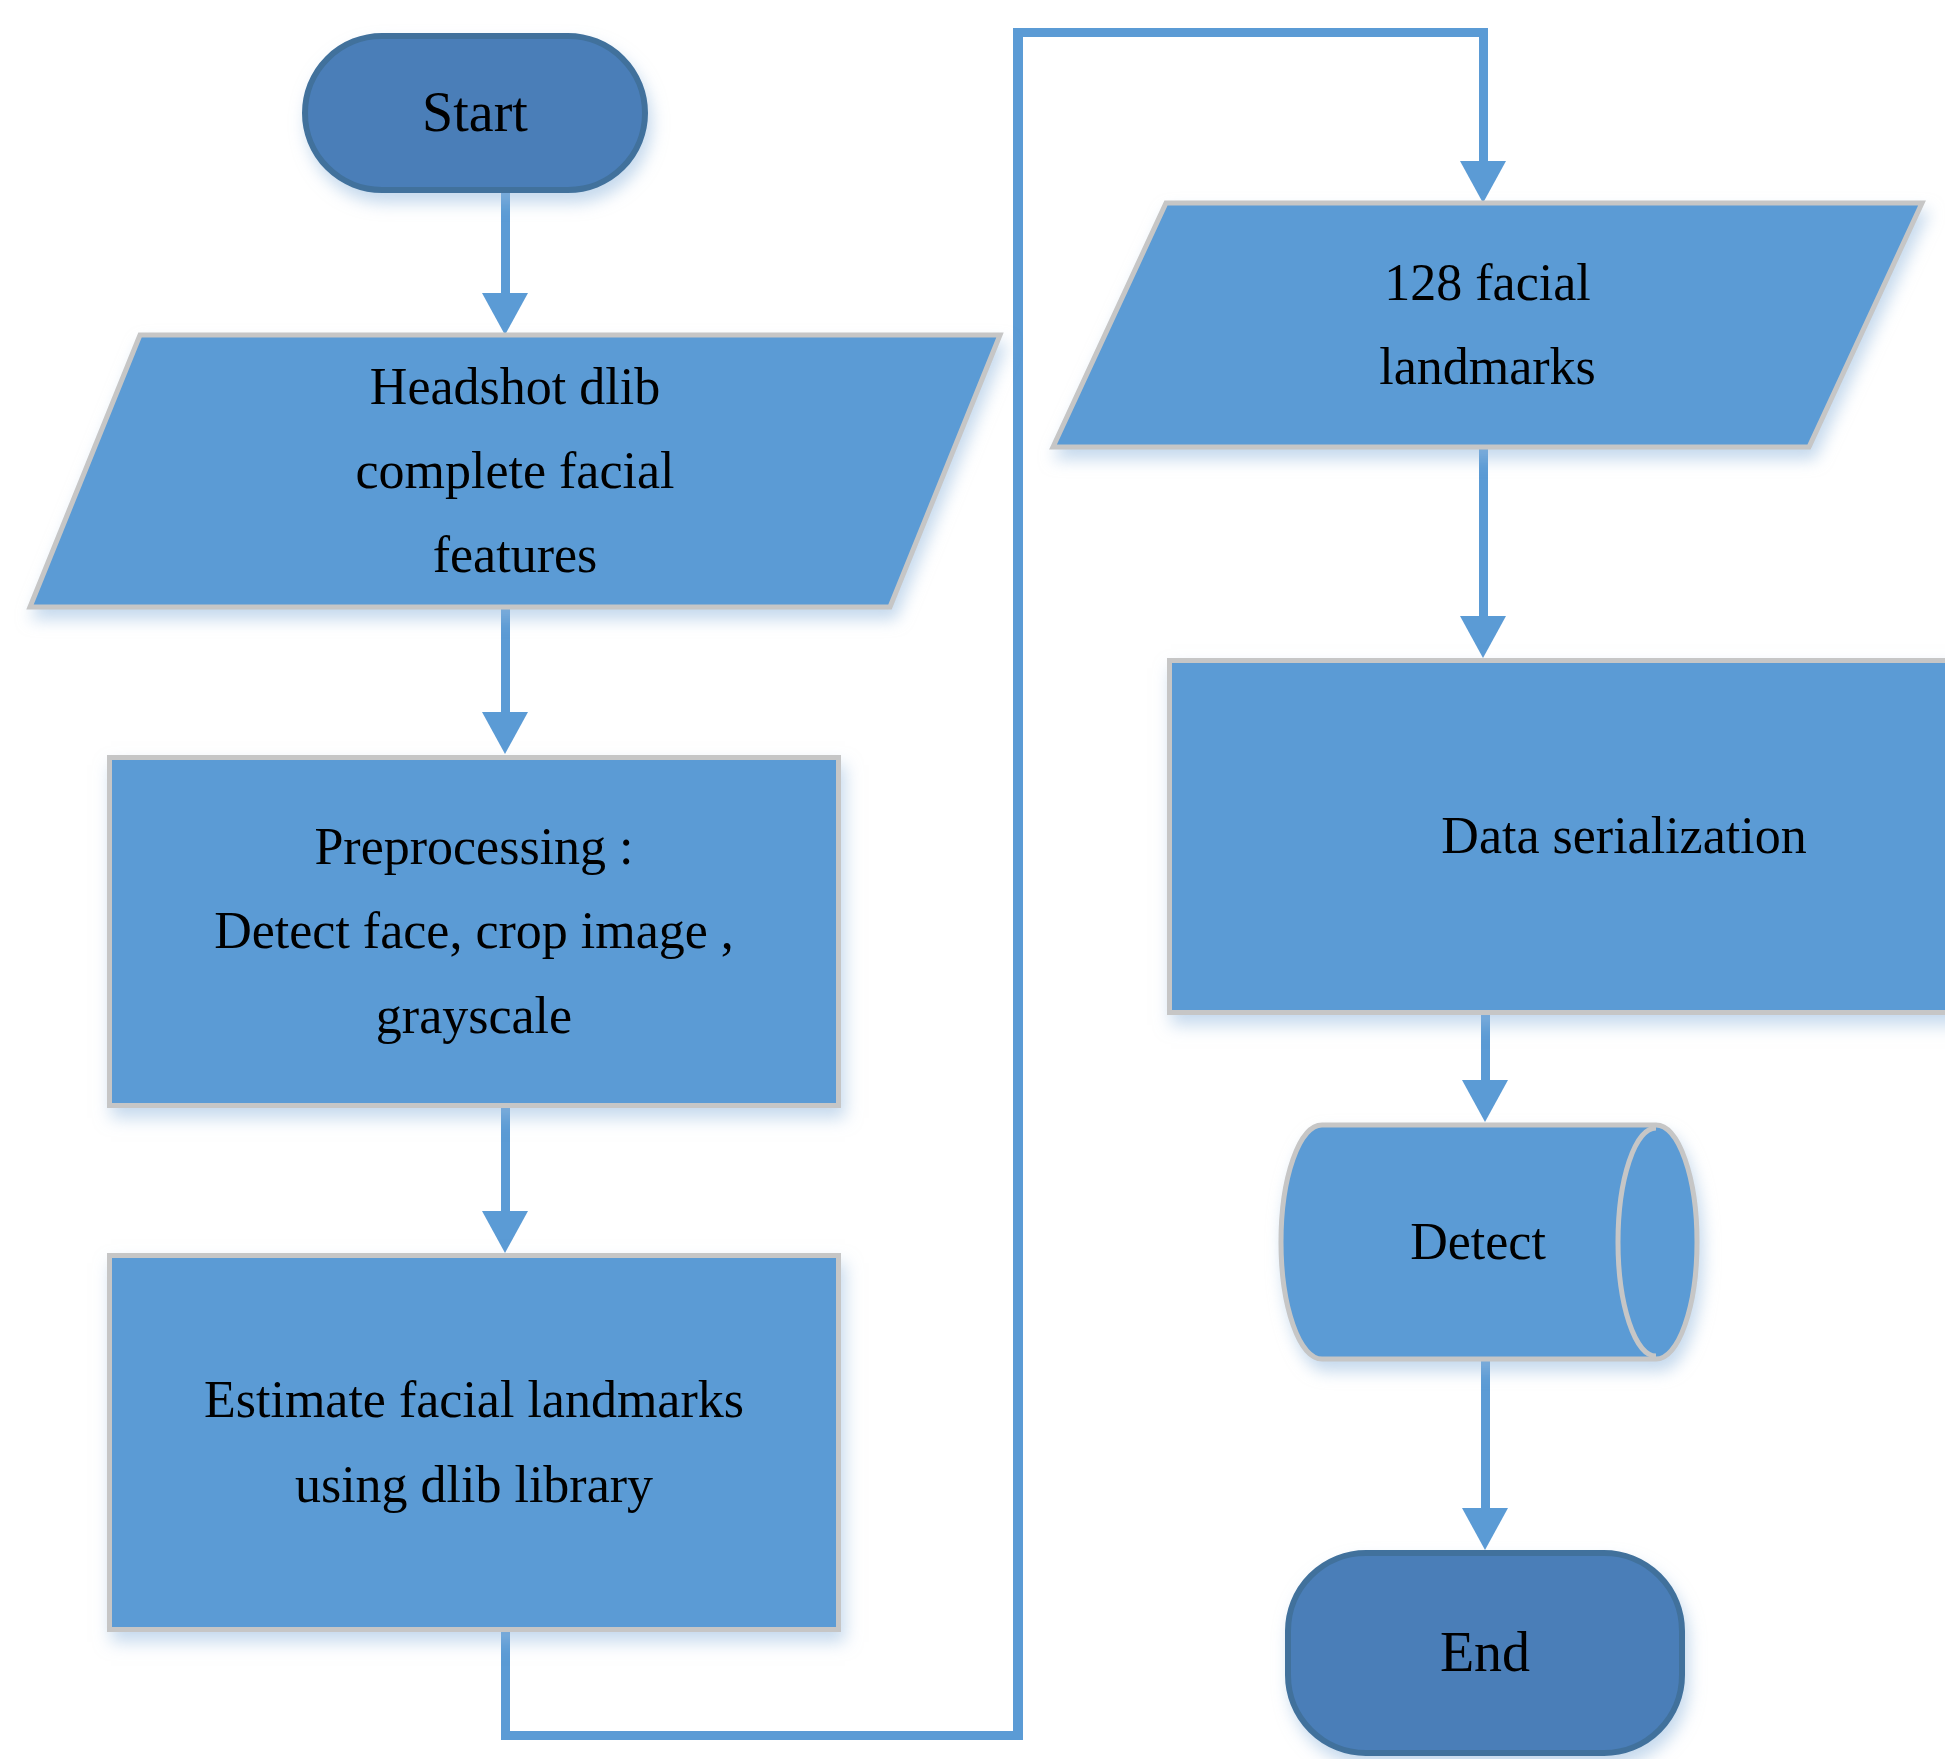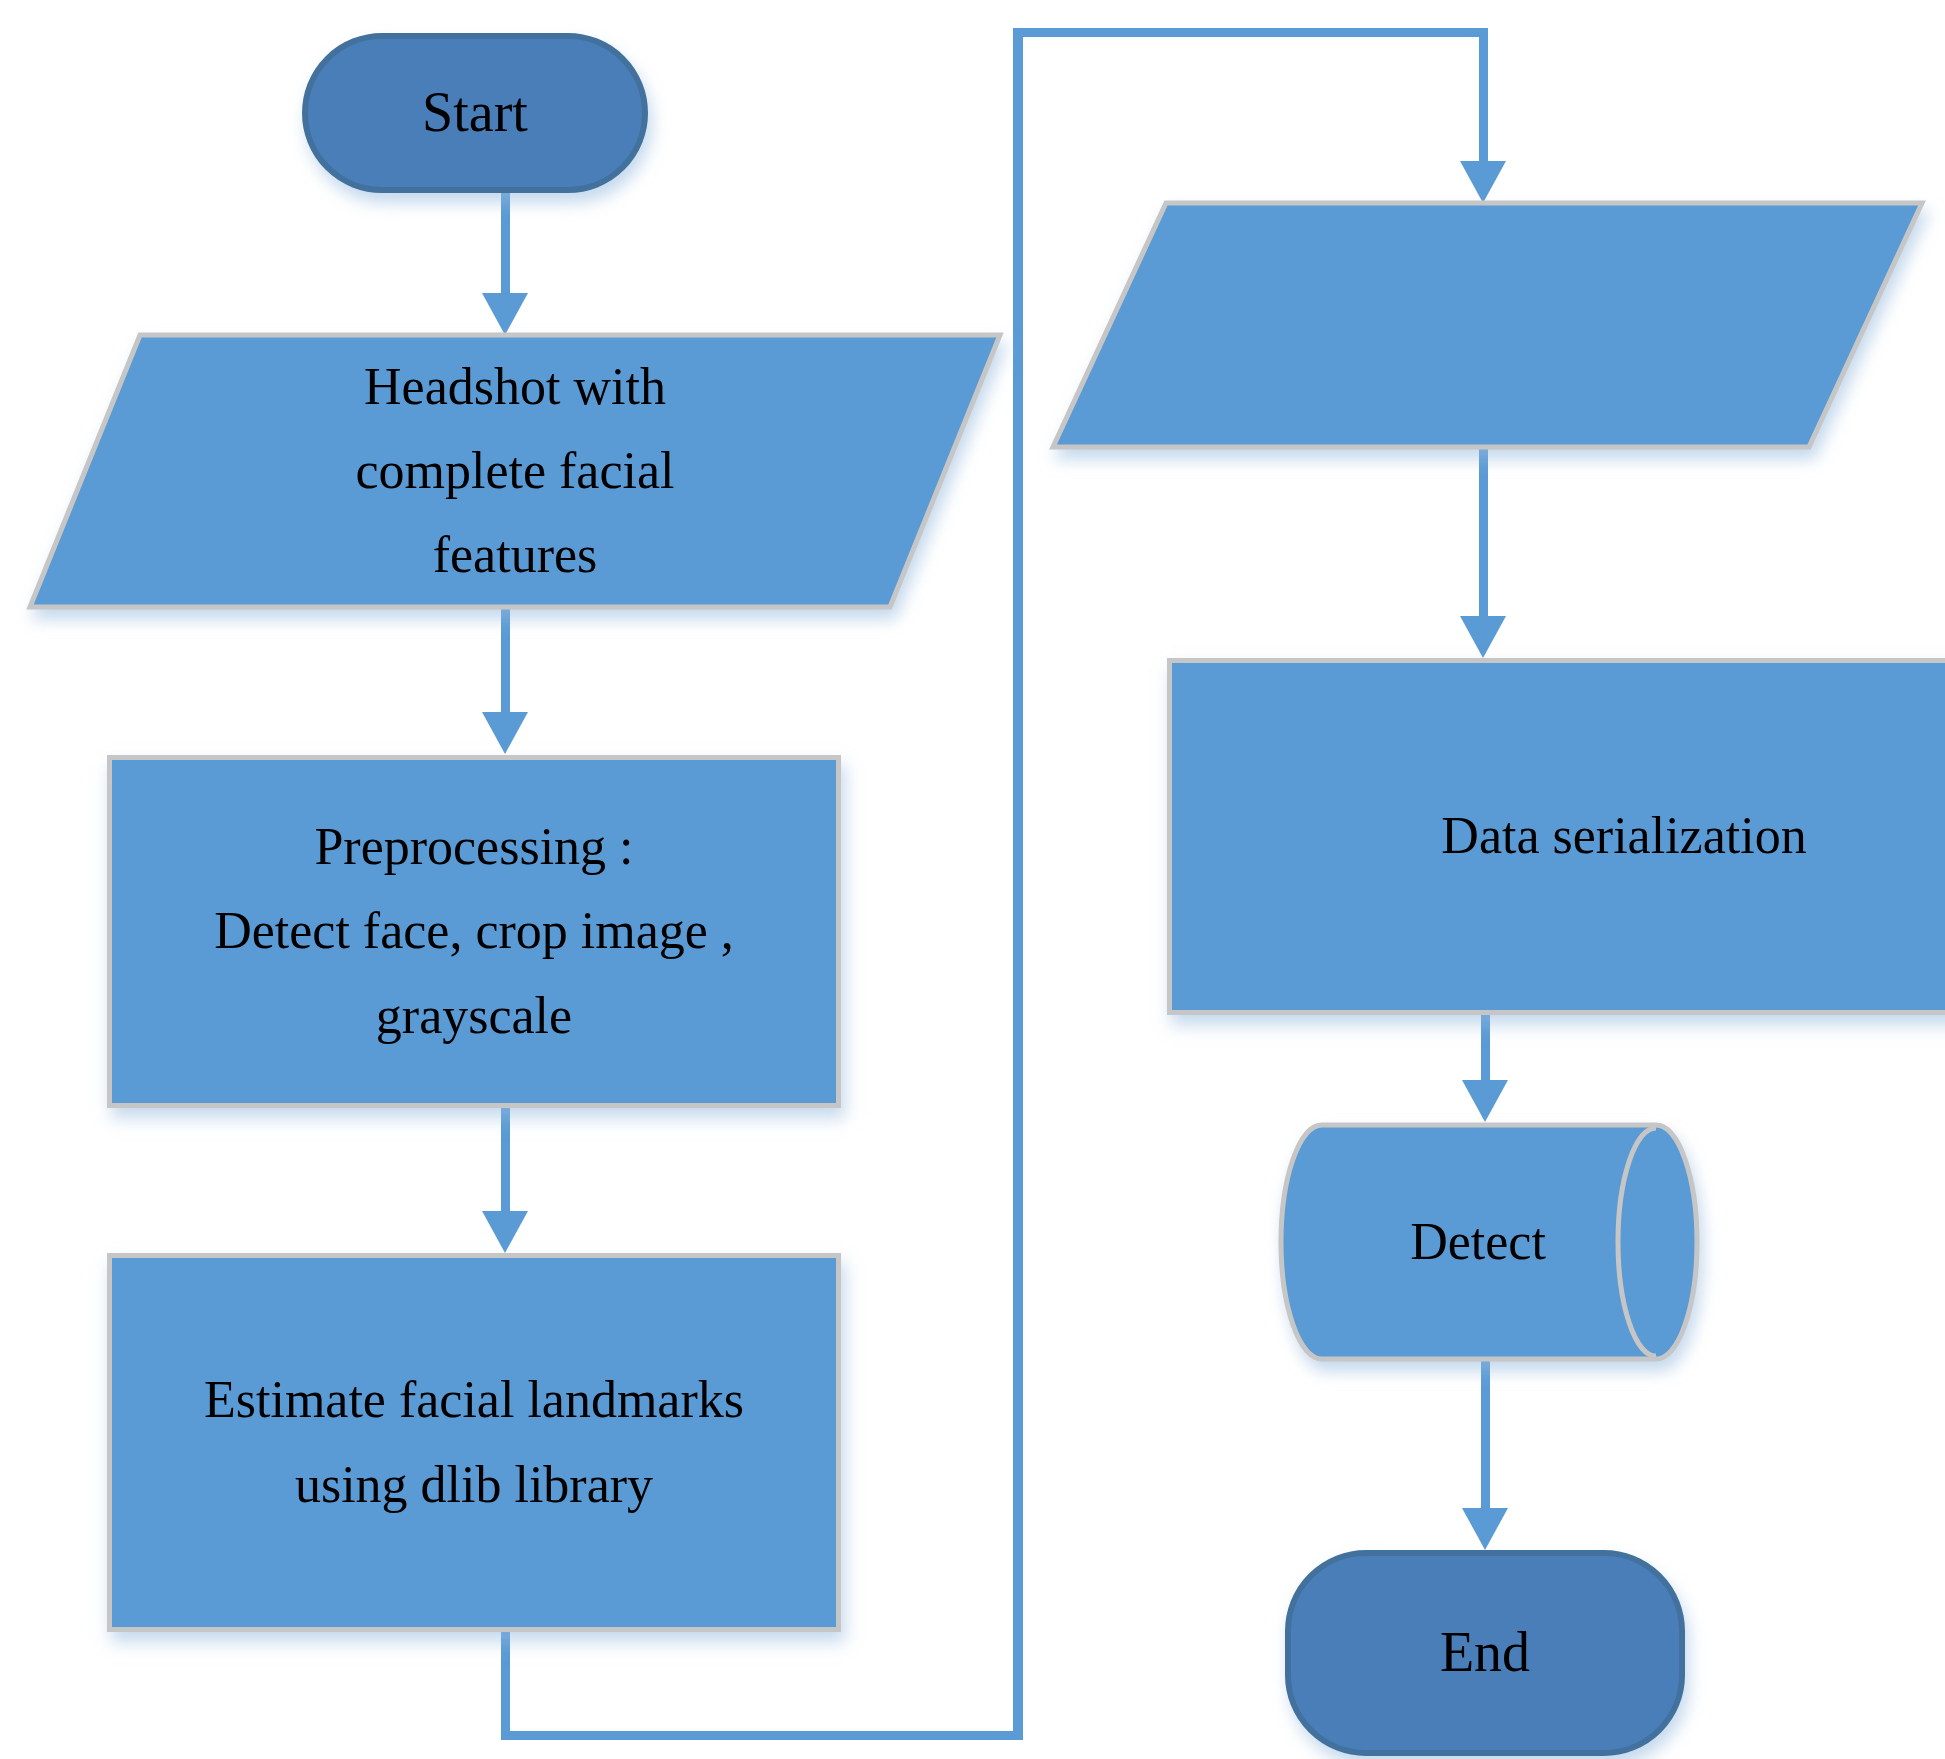--- a/index.html
+++ b/index.html
@@ -80,39 +80,43 @@
   <div class="arrowhead" style="left:1462px;top:1508px;"></div>
 
   <div class="terminator" style="left:302px;top:33px;width:346px;height:160px;border-radius:80px;">
     <span class="label label-terminator">Start</span>
   </div>
 
   <svg class="shape-svg" style="left:0;top:0;" width="1945" height="1759" viewBox="0 0 1945 1759">
     <polygon class="shape-poly" points="30,607 140,335 1000,335 890,607"></polygon>
   </svg>
   <div class="overlay-label" style="left:30px;top:335px;width:970px;height:272px;">
-    <span class="label">Headshot with
+    <span class="label">Headshot dlib
 complete facial
 features</span>
   </div>
 
   <div class="process" style="left:107px;top:755px;width:734px;height:353px;">
     <span class="label">Preprocessing :
 Detect face, crop image ,
 grayscale</span>
   </div>
 
   <div class="process" style="left:107px;top:1253px;width:734px;height:379px;">
     <span class="label">Estimate facial landmarks
 using dlib library</span>
   </div>
 
   <svg class="shape-svg" style="left:0;top:0;" width="1945" height="1759" viewBox="0 0 1945 1759">
     <polygon class="shape-poly" points="1053,447 1166,203 1922,203 1809,447"></polygon>
   </svg>
+  <div class="overlay-label" style="left:1053px;top:203px;width:869px;height:244px;">
+    <span class="label">128 facial
+landmarks</span>
+  </div>
 
   <div class="process" style="left:1167px;top:658px;width:914px;height:357px;">
     <span class="label">Data serialization</span>
   </div>
 
   <svg class="shape-svg" style="left:1278px;top:1122px;" width="422" height="240" viewBox="0 0 422 240">
     <path class="cyl-body" d="M 44 3 H 378 A 41 117 0 0 1 378 237 H 44 A 41 117 0 0 1 44 3 Z"></path>
     <path class="cyl-rim" d="M 378 6 A 38 114 0 0 0 378 234"></path>
   </svg>
   <div class="overlay-label" style="left:1278px;top:1122px;width:400px;height:240px;">

